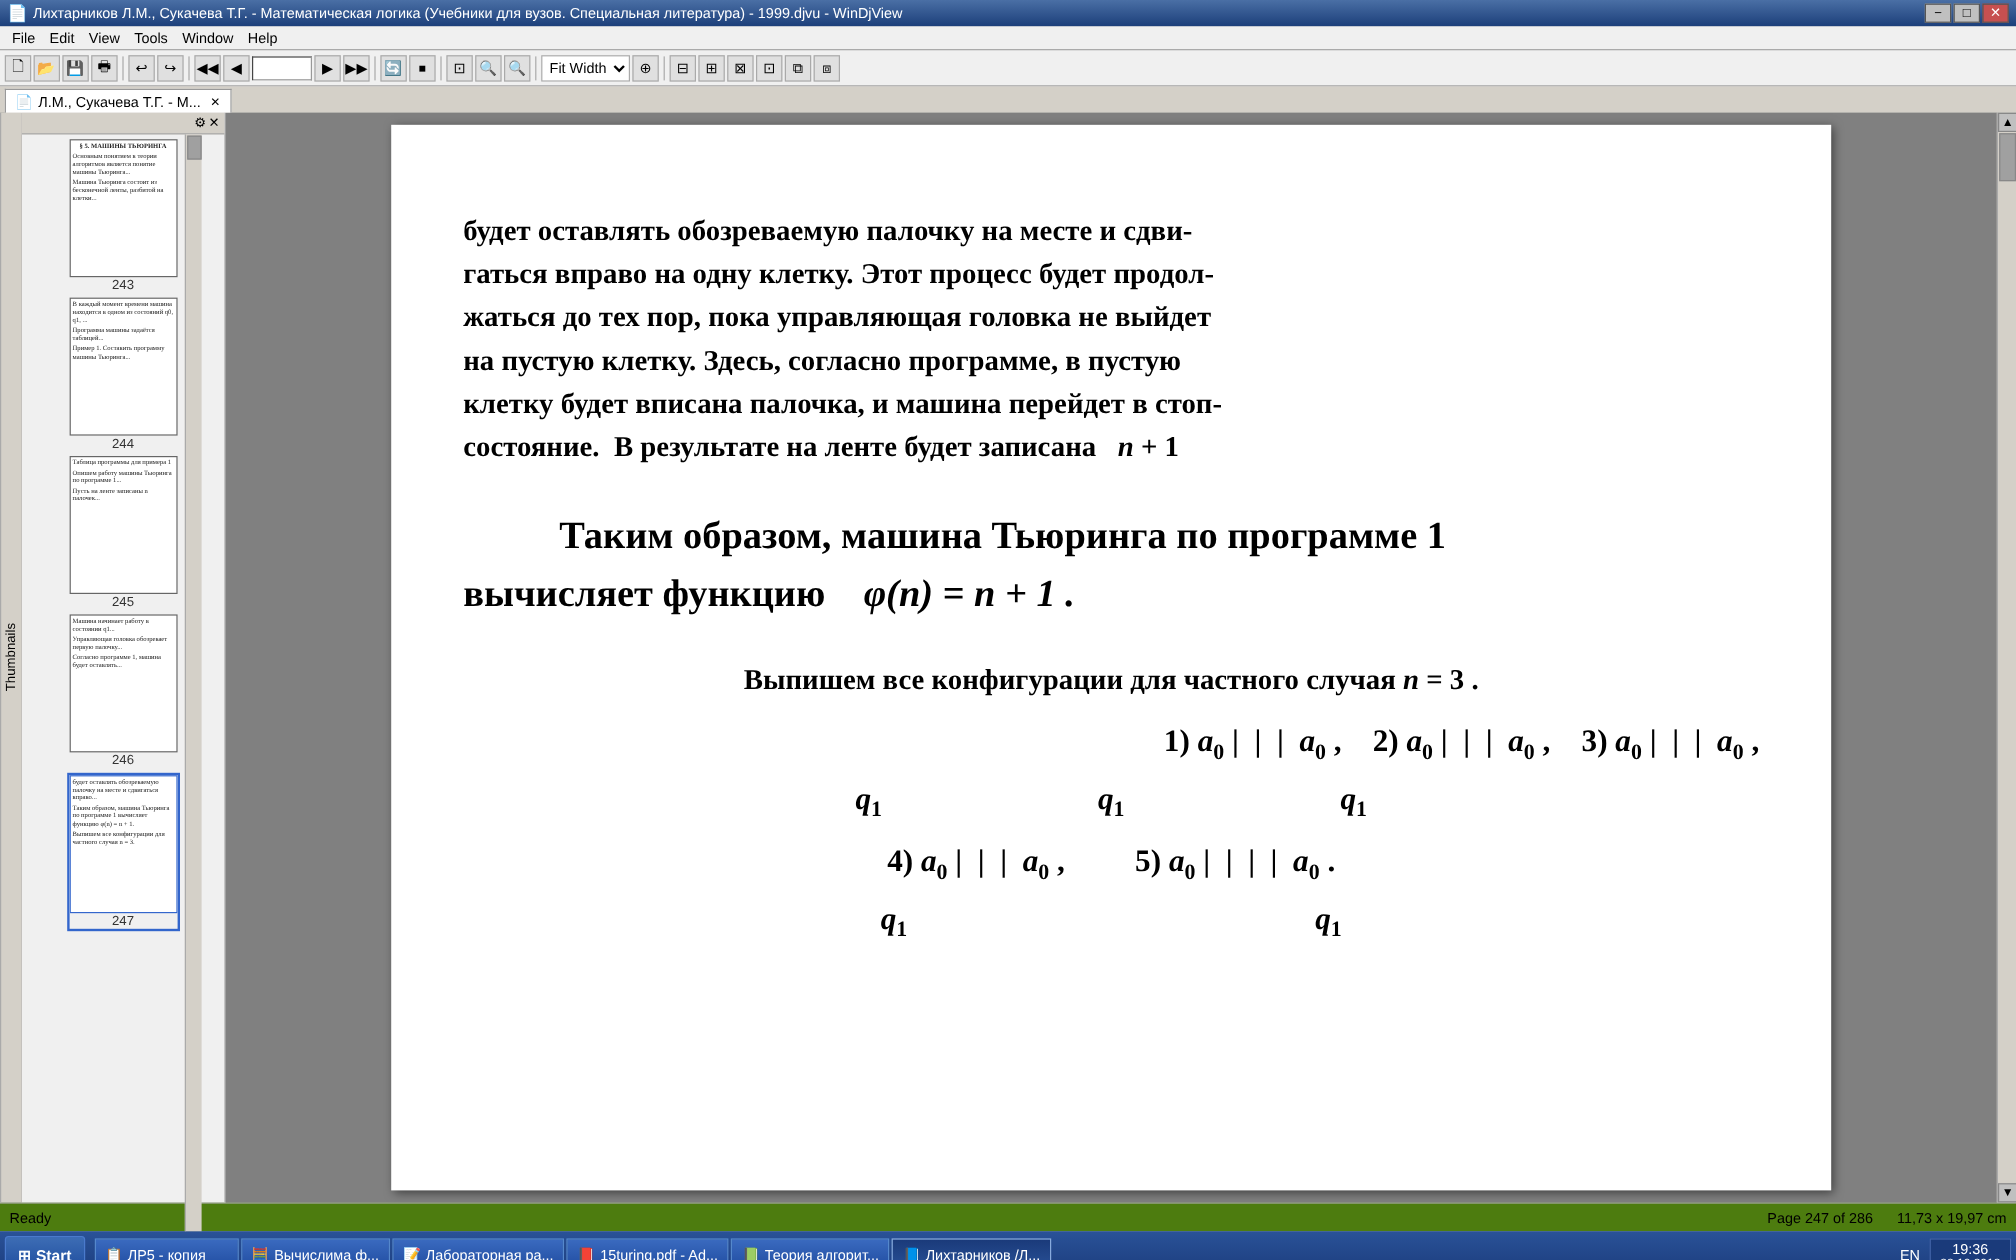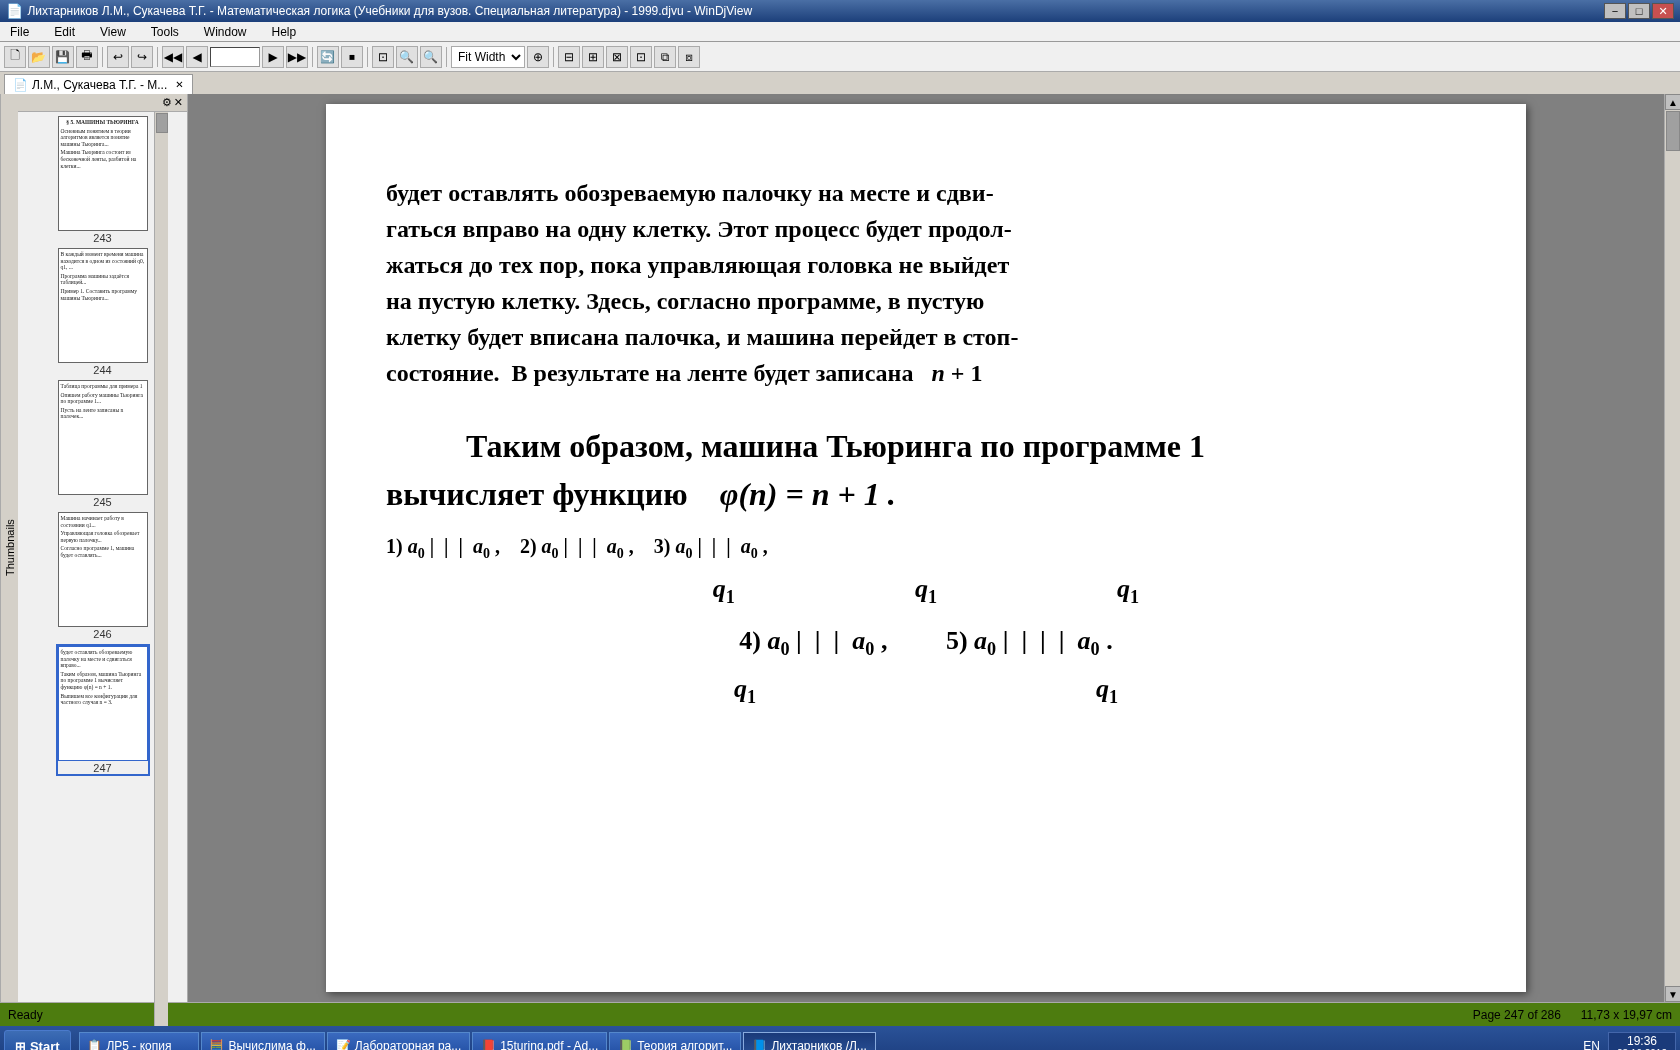--- a/index.html
+++ b/index.html
@@ -35,21 +35,20 @@
     
     #menubar {
       background: #f0f0f0;
       height: 20px;
       display: flex;
       align-items: center;
       padding: 0 4px;
       font-family: Arial, sans-serif;
       font-size: 12px;
       border-bottom: 1px solid #999;
-      gap: 13px;
     }
     .menu-item {
       padding: 1px 6px;
       cursor: pointer;
     }
 
     
     #toolbar {
       background: #f0f0f0;
       height: 30px;
@@ -463,24 +462,27 @@
       </p>
 
       <p class="para-justify para-indent" style="font-weight:bold;font-size:32px;line-height:1.5;text-align:justify;margin-bottom:4px;">
         Таким образом, машина Тьюринга по программе 1<br>
         вычисляет функцию &nbsp;&nbsp;
         <span class="math-inline">
           <i>φ</i>(<i>n</i>) = <i>n</i> + 1 .
         </span>
       </p>
 
+      <p class="para-justify" style="font-weight:bold;font-size:24px;line-height:1.5;text-align:center;margin-bottom:8px;">
+        Выпишем все конфигурации для частного случая <i>n</i> = 3 .
+      </p>
 
       <div style="font-size:26px;font-weight:bold;line-height:1.8;margin: 10px 0;">
 
-        <div style="text-align:left;font-size:20px;font-weight:bold;">
+        <div style="text-align:right;font-size:26px;font-weight:bold;">
           1)&nbsp;<i>a</i><sub style="font-size:0.7em;">0</sub>&nbsp;|&nbsp;&nbsp;|&nbsp;&nbsp;|&nbsp;&nbsp;<i>a</i><sub style="font-size:0.7em;">0</sub>&nbsp;,&nbsp;&nbsp;&nbsp;
           2)&nbsp;<i>a</i><sub style="font-size:0.7em;">0</sub>&nbsp;|&nbsp;&nbsp;|&nbsp;&nbsp;|&nbsp;&nbsp;<i>a</i><sub style="font-size:0.7em;">0</sub>&nbsp;,&nbsp;&nbsp;&nbsp;
           3)&nbsp;<i>a</i><sub style="font-size:0.7em;">0</sub>&nbsp;|&nbsp;&nbsp;|&nbsp;&nbsp;|&nbsp;&nbsp;<i>a</i><sub style="font-size:0.7em;">0</sub>&nbsp;,
         </div>
 
         <div style="display:flex;justify-content:center;gap:180px;font-size:26px;font-weight:bold;">
           <span><i>q</i><sub style="font-size:0.7em;">1</sub></span>
           <span><i>q</i><sub style="font-size:0.7em;">1</sub></span>
           <span><i>q</i><sub style="font-size:0.7em;">1</sub></span>
         </div>

